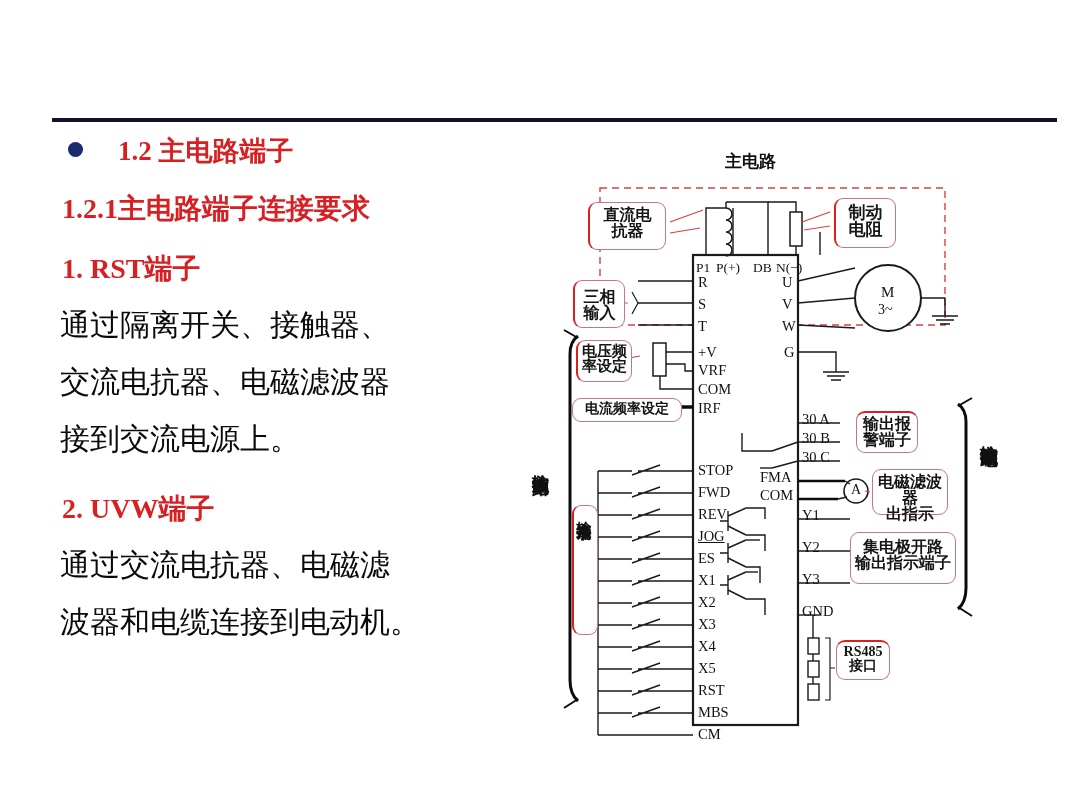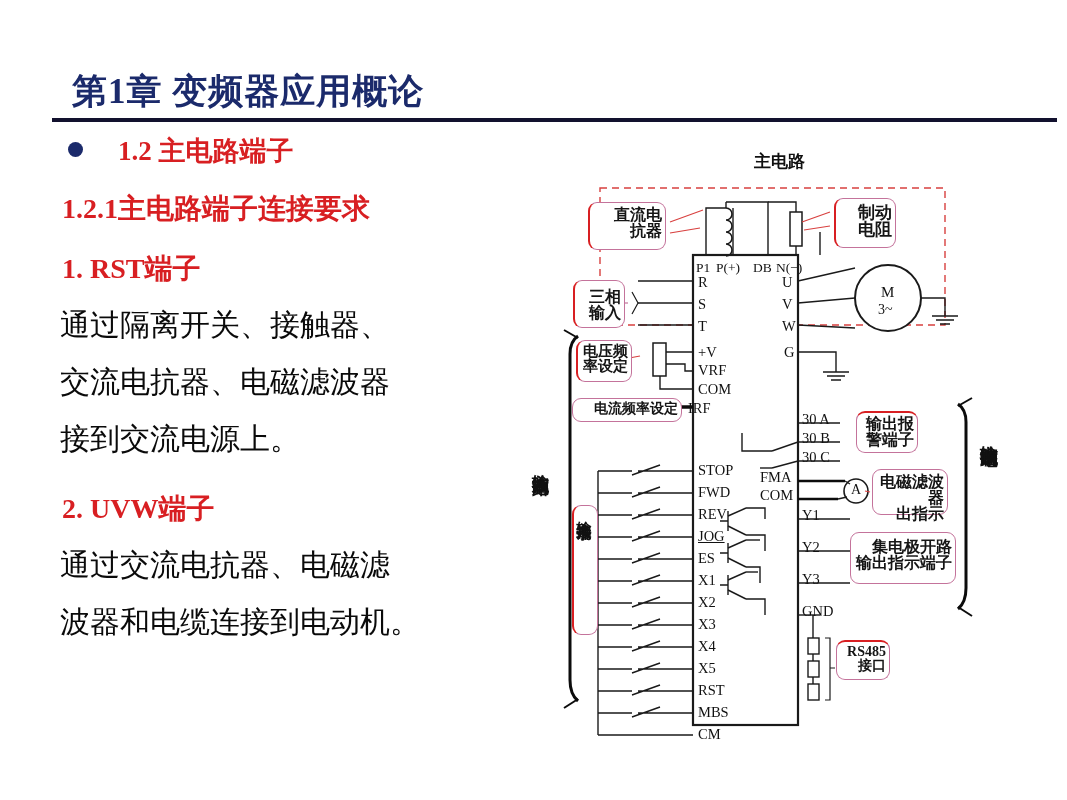--- a/index.html
+++ b/index.html
@@ -104,21 +104,21 @@
   
   .callout {
     position: absolute;
     border: 1.4px solid #c4739b;
     border-radius: 9px;
     background: #ffffff;
     font-family: "Liberation Serif", serif;
     font-weight: bold;
     color: #151515;
     line-height: 1.0;
-    text-align: right;
+    text-align: center;
     box-sizing: border-box;
     padding: 2px 3px;
   }
   .callout.redline { border-left: 2.6px solid #d81f22; }
   .callout.redtop { border-top: 2.2px solid #d81f22; }
 
   .vlabel {
     position: absolute;
     font-family: "Liberation Serif", serif;
     font-weight: bold;
@@ -135,29 +135,27 @@
     color: #111;
     white-space: nowrap;
   }
   .maintitle {
     position: absolute;
     font-family: "Liberation Serif", serif;
     font-weight: bold;
     font-size: 17px;
     color: #111;
     white-space: nowrap;
-    margin-left: 29px;
   }
 </style>
 </head>
 <body>
 
 <div id="slide">
 
-  <div class="title">第1章  变频器应用概论</div>
   <div class="title-rule"></div>
 
   <div class="bullet-dot"></div>
   <div class="h-12">1.2  主电路端子</div>
   <div class="h-121">1.2.1主电路端子连接要求</div>
 
   <div class="h-rst">1. RST端子</div>
   <div class="body-line bl1">通过隔离开关、接触器、</div>
   <div class="body-line bl2">交流电抗器、电磁滤波器</div>
   <div class="body-line bl3">接到交流电源上。</div>
@@ -315,21 +313,21 @@
     <div class="termtxt" style="left:178px; top:156px;">S</div>
     <div class="termtxt" style="left:178px; top:178px;">T</div>
 
     <div class="termtxt" style="left:262px; top:134px;">U</div>
     <div class="termtxt" style="left:262px; top:156px;">V</div>
     <div class="termtxt" style="left:262px; top:178px;">W</div>
 
     <div class="termtxt" style="left:178px; top:204px;">+V</div>
     <div class="termtxt" style="left:178px; top:222px;">VRF</div>
     <div class="termtxt" style="left:178px; top:241px;">COM</div>
-    <div class="termtxt" style="left:168px; top:260px;text-align:right;">IRF</div>
+    <div class="termtxt" style="left:178px; top:260px;text-align:right;">IRF</div>
 
     <div class="termtxt" style="left:264px; top:204px;">G</div>
 
     <div class="termtxt" style="left:282px; top:271px;">30 A</div>
     <div class="termtxt" style="left:282px; top:290px;">30 B</div>
     <div class="termtxt" style="left:282px; top:309px;">30 C</div>
 
     <div class="termtxt" style="left:240px; top:329px;">FMA</div>
     <div class="termtxt" style="left:240px; top:347px;">COM</div>
 

